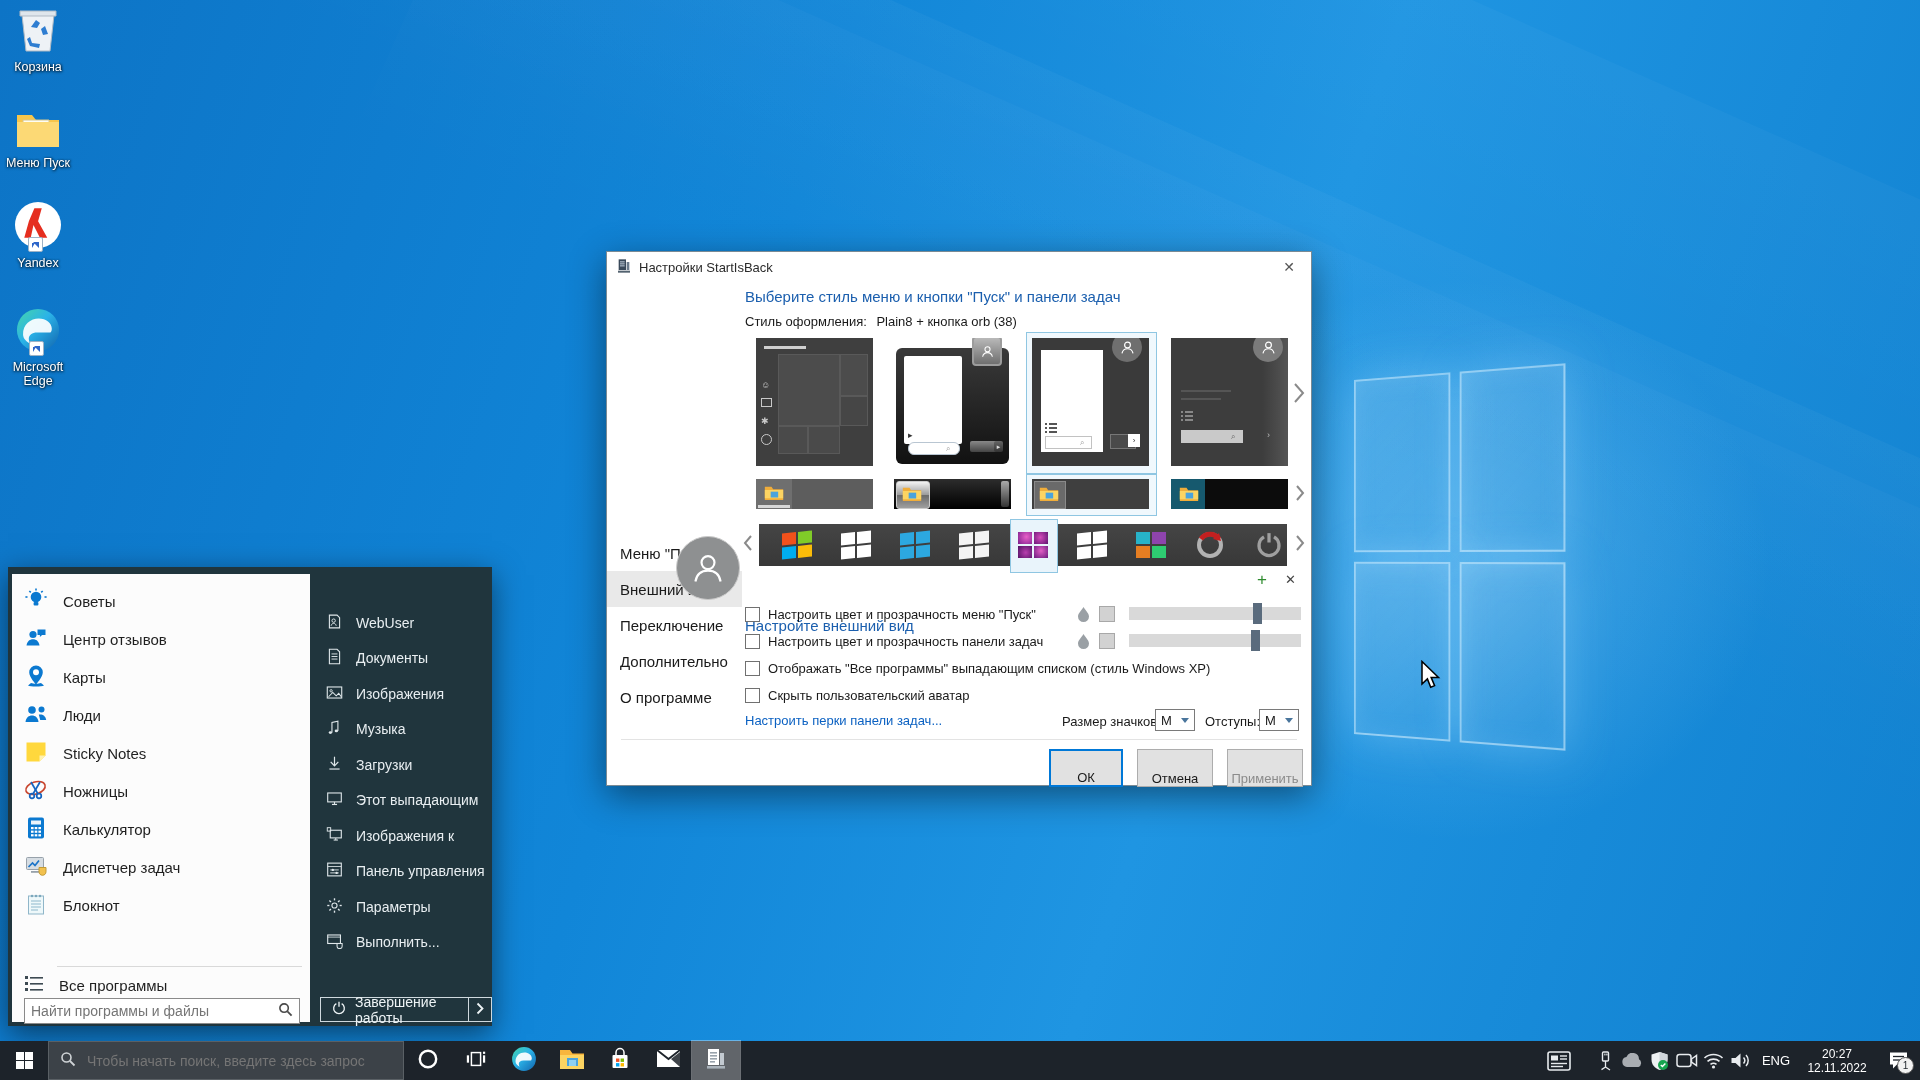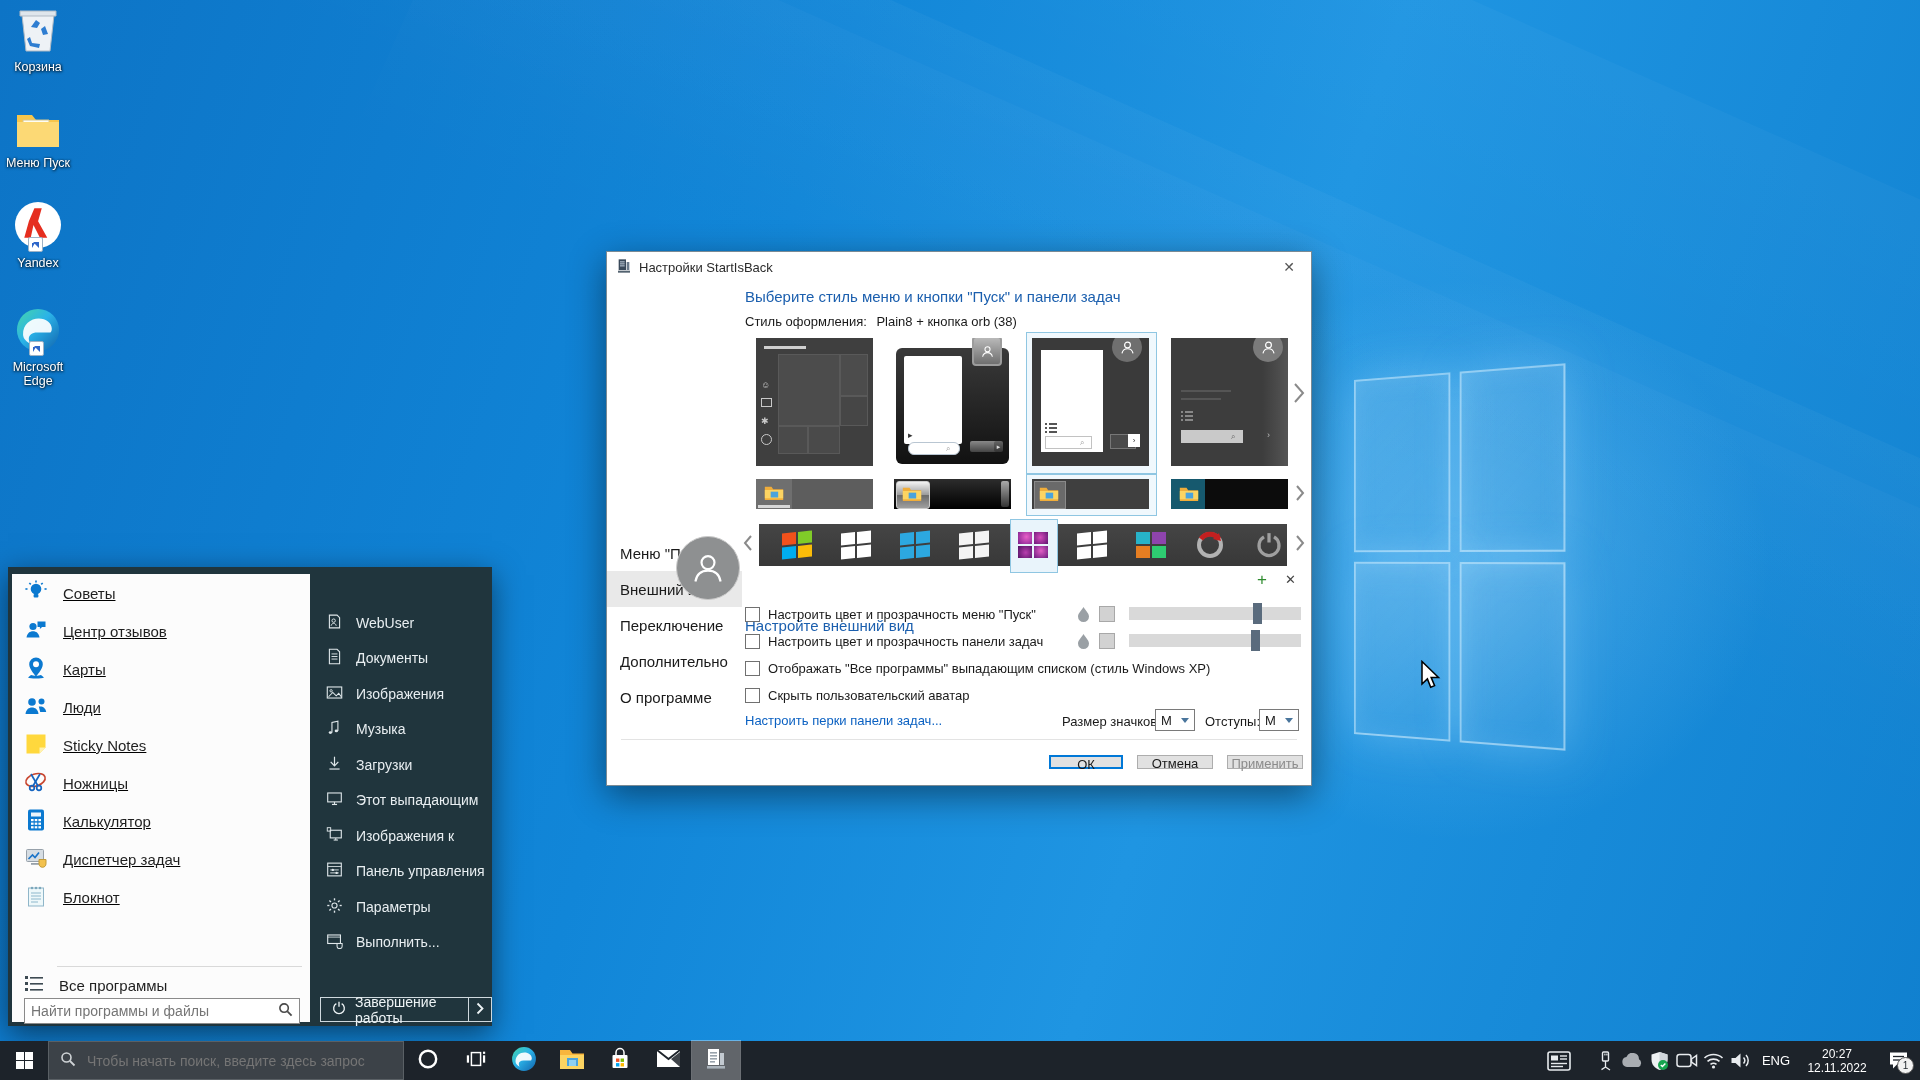--- a/index.html
+++ b/index.html
@@ -35,22 +35,22 @@
   .orb{position:absolute;width:36px;height:36px;top:3px;}
   .flag{display:grid;grid-template-columns:1fr 1fr;grid-template-rows:1fr 1fr;gap:2px;width:30px;height:26px;margin:5px auto;}
   .cbrow{position:absolute;display:flex;align-items:center;gap:8px;height:20px;}
   .cbox{width:15px;height:15px;border:1px solid #707070;background:#fff;box-sizing:border-box;}
   .track{position:absolute;height:13px;background:#d9d9d9;top:3px;}
   .handle{position:absolute;width:9px;height:21px;background:#5a6b7d;top:-4px;}
   .swatch{width:16px;height:16px;background:#d2d2d2;border:1px solid #a8a8a8;box-sizing:border-box;}
   .dd{position:absolute;width:40px;height:22px;border:1px solid #7a7a7a;background:#fff;display:flex;align-items:center;justify-content:space-between;
       padding:0 5px;box-sizing:border-box;font-size:13px;}
   .ddarr{width:0;height:0;border-left:4px solid transparent;border-right:4px solid transparent;border-top:5px solid #49759c;}
-  .btn{position:absolute;height:14px;background:#e1e1e1;border:1px solid #adadad;display:flex;align-items:flex-start;justify-content:center;
-       font-size:13px;color:#1a1a1a;box-sizing:border-box;margin-top:6px;}
+  .btn{position:absolute;height:38px;background:#e1e1e1;border:1px solid #adadad;display:flex;align-items:flex-end;justify-content:center;
+       font-size:13px;color:#1a1a1a;box-sizing:border-box;}
   .btn.def{border:2px solid #0078d7;}
   .btn.dis{color:#8b8b8b;}
   .link{color:#0b61c2;}
   
   .smenu{position:absolute;left:8px;top:567px;width:484px;height:459px;background:#20353d;box-shadow:0 8px 28px rgba(0,0,0,.5);}
   .sm-left{position:absolute;left:4px;top:7px;width:298px;height:448px;background:#fcfcfc;}
   .sml{height:38px;display:flex;align-items:center;gap:15px;padding-left:12px;font-size:15px;color:#1f1f1f;}
   .smr{height:35.5px;display:flex;align-items:center;gap:13px;padding-left:16px;font-size:14px;color:#e8eef1;}
   .sm-search{position:absolute;left:12px;top:424px;width:276px;height:26px;border:1px solid #8a8a8a;background:#fff;display:flex;align-items:center;box-sizing:border-box;}
   .sm-search input{flex:1;border:0;outline:0;font-size:14px;color:#333;padding:0 4px 0 6px;font-family:"Liberation Sans",sans-serif;background:transparent;}
@@ -433,21 +433,21 @@
     <div class="btn" style="left:530px;top:497px;width:76px;">
         <span>Отмена</span>
       </div>
     <div class="btn dis" style="left:620px;top:497px;width:76px;">
         <span>Применить</span>
       </div>
   </div>
 
   <div class="smenu">
     <div class="sm-left">
-      <div style="padding-top:0;text-decoration:underline;">
+      <div style="padding-top:8px;">
         <div class="sml">
             <span><svg width="24" height="24" viewBox="0 0 24 24">
                 <circle cx="12" cy="9" r="5.3" fill="#0b79d0"></circle>
                 <rect x="9.6" y="14" width="4.8" height="3.4" rx="1" fill="#0b79d0"></rect>
                 <g stroke="#0b79d0" stroke-width="1.6">
                   <line x1="12" y1="0.5" x2="12" y2="2.6"></line>
                   <line x1="3.5" y1="9" x2="1.4" y2="9"></line>
                   <line x1="22.6" y1="9" x2="20.5" y2="9"></line>
                   <line x1="5.3" y1="3" x2="6.8" y2="4.4"></line>
                   <line x1="18.7" y1="3" x2="17.2" y2="4.4"></line>

